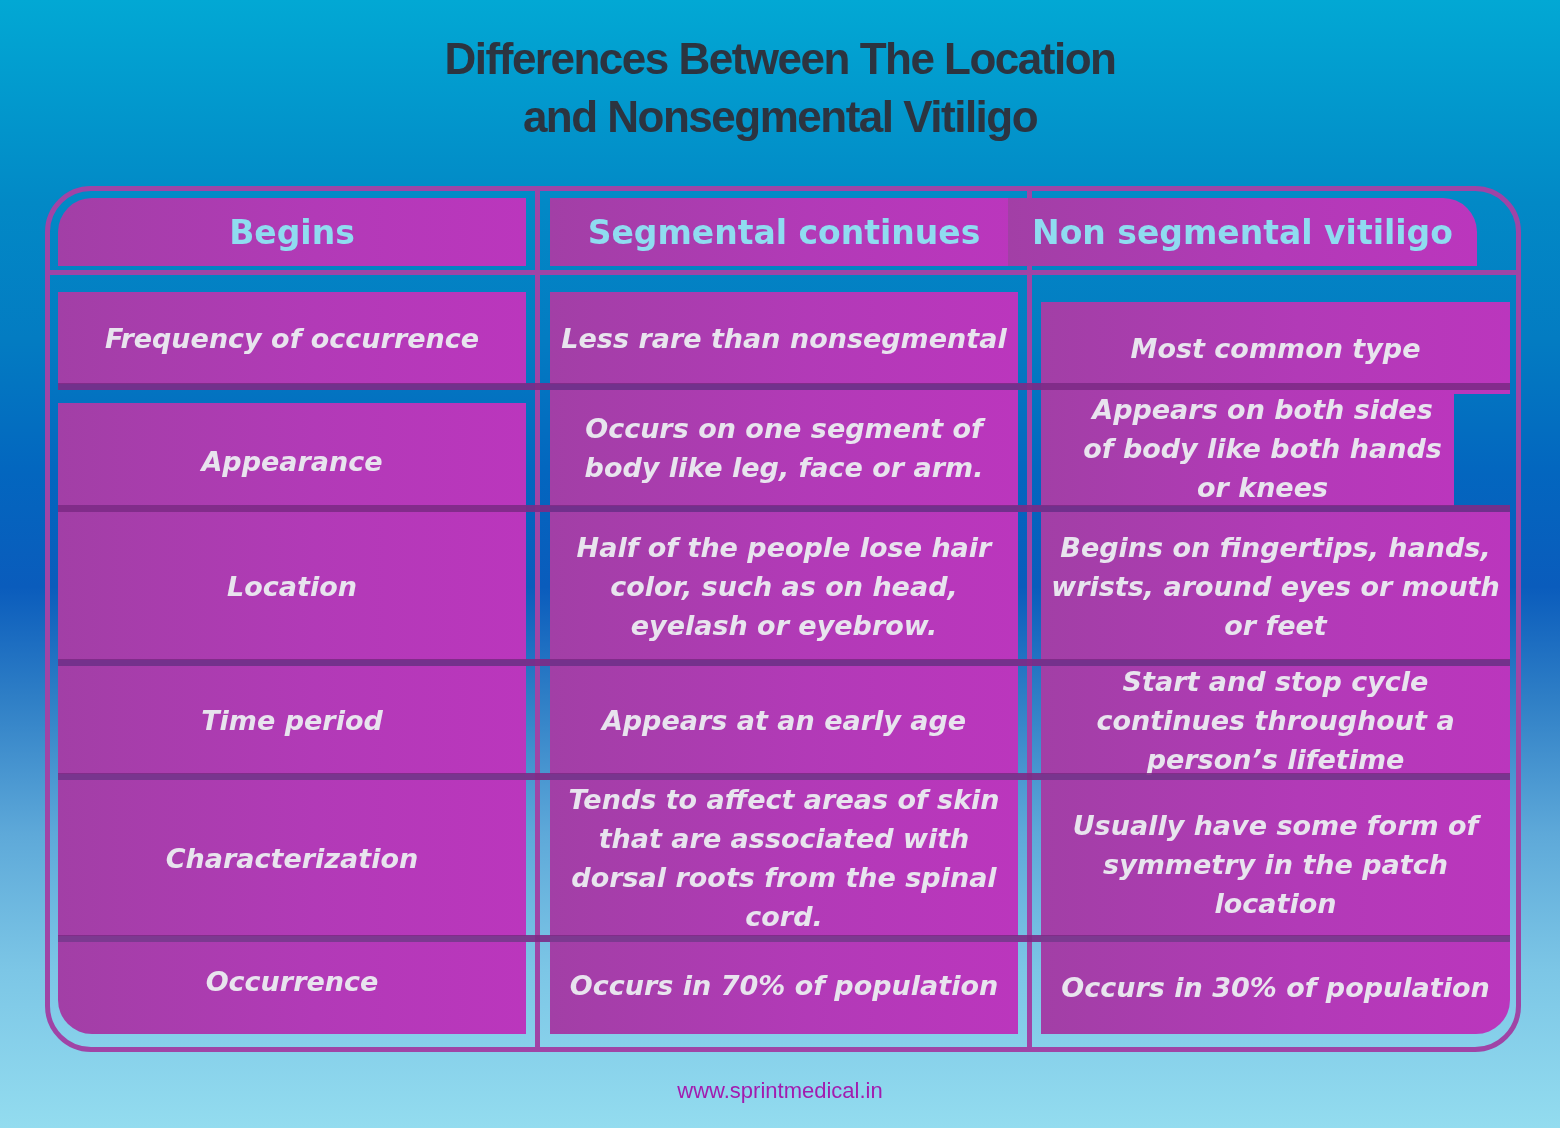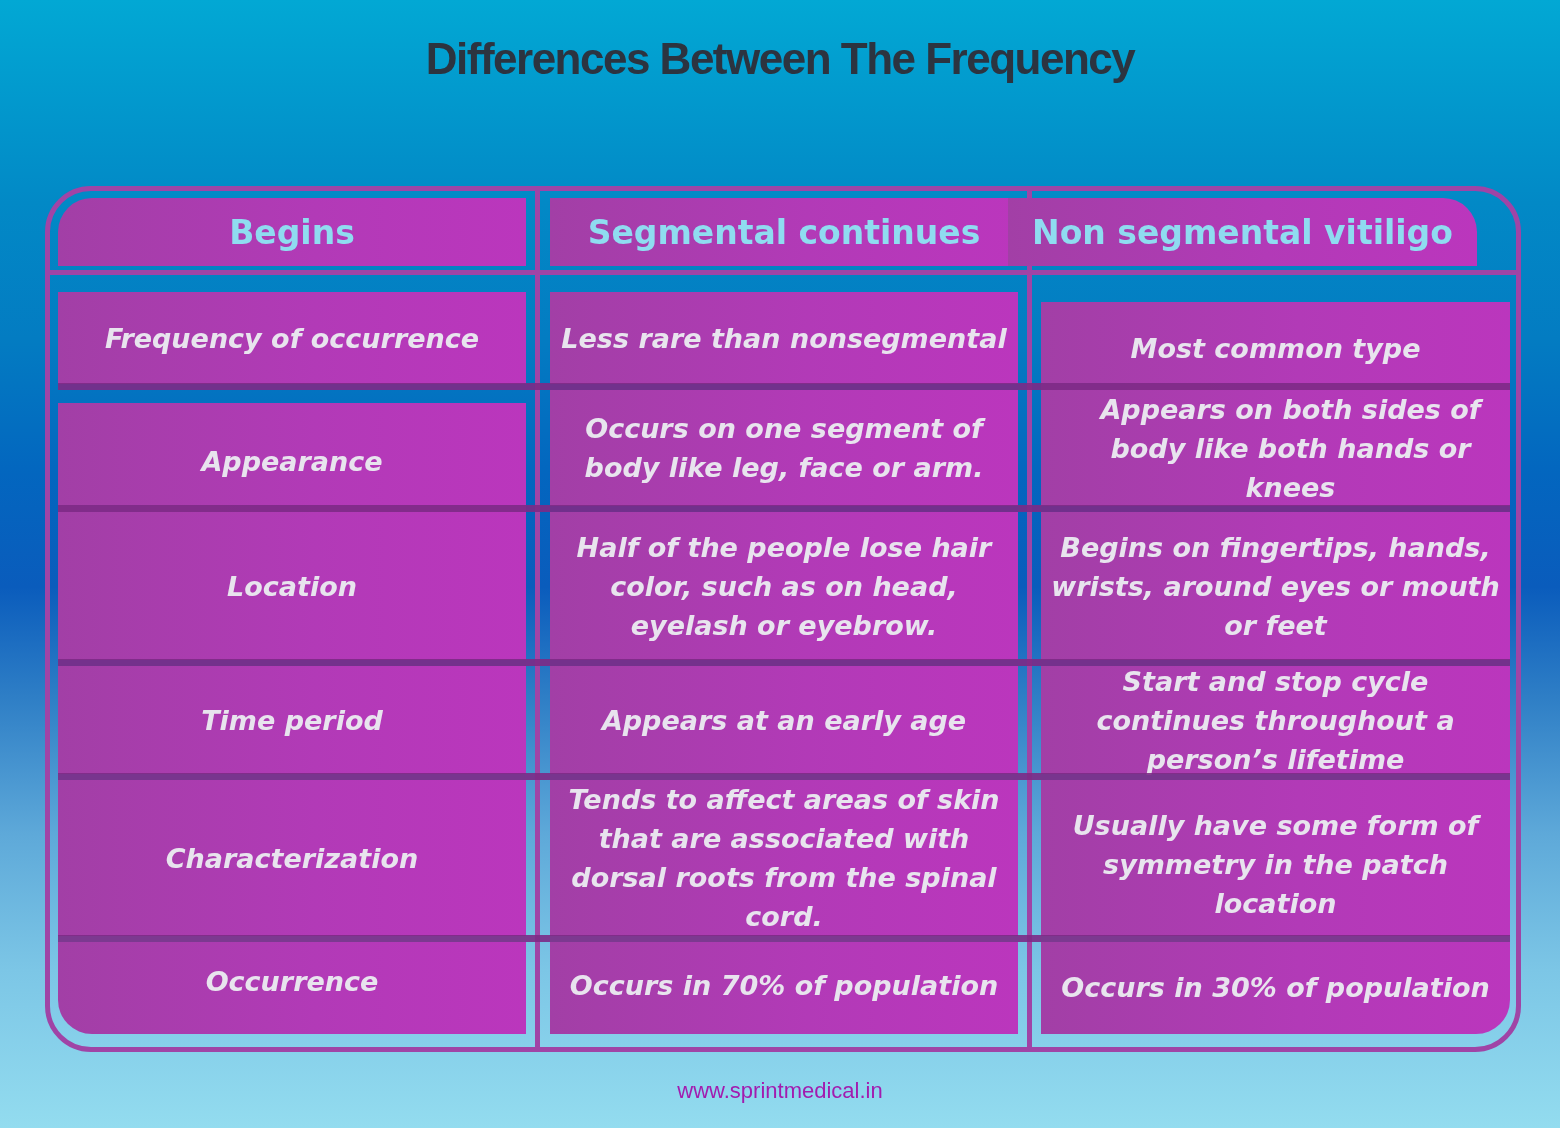--- a/index.html
+++ b/index.html
@@ -35,21 +35,22 @@
     }
     .footer {
       position: absolute; left: 0; top: 1078px; width: 1560px; text-align: center;
       color: #a21caf; font-size: 22px; font-family: "Liberation Sans", sans-serif;
     }
   </style>
 </head>
 <body>
 
 <div class="title">
-  <div>Differences Between The Frequency</div>
+  <div>Differences Between The Location</div>
+  <div>and Nonsegmental Vitiligo</div>
 </div>
 
 <div>
   <div class="frame"></div>
   <div class="vline" style="left:535px;"></div>
   <div class="vline" style="left:1027px;"></div>
   <div class="hline"></div>
 
   <div class="cell head" style="left:58px;top:198px;width:468px;height:68px;border-top-left-radius:34px;">Begins</div>
   <div class="cell head" style="left:550px;top:198px;width:468px;height:68px;">Segmental continues</div>
@@ -63,21 +64,21 @@
   <div class="cell" style="left:58px;top:942px;width:468px;height:92px;border-bottom-left-radius:34px;align-items:flex-start;padding-top:20px;">Occurrence</div>
 
   <div class="cell" style="left:550px;top:292px;width:468px;height:92px;">Less rare than nonsegmental</div>
   <div class="cell" style="left:550px;top:390px;width:468px;height:116px;">Occurs on one segment of body like leg, face or arm.</div>
   <div class="cell" style="left:550px;top:512px;width:468px;height:148px;">Half of the people lose hair color, such as on head, eyelash or eyebrow.</div>
   <div class="cell" style="left:550px;top:666px;width:468px;height:108px;">Appears at an early age</div>
   <div class="cell" style="left:550px;top:780px;width:468px;height:156px;">Tends to affect areas of skin that are associated with dorsal roots from the spinal cord.</div>
   <div class="cell" style="left:550px;top:942px;width:468px;height:92px;align-items:flex-start;padding-top:24px;">Occurs in 70% of population</div>
 
   <div class="cell" style="left:1041px;top:292px;width:469px;height:92px;margin-top:10px;">Most common type</div>
-  <div class="cell" style="left:1041px;top:390px;width:469px;height:116px;padding-left:40px;">Appears on both sides of body like both hands or knees</div>
+  <div class="cell" style="left:1041px;top:390px;width:413px;height:116px;padding-left:40px;">Appears on both sides of body like both hands or knees</div>
   <div class="cell" style="left:1041px;top:512px;width:469px;height:148px;">Begins on fingertips, hands, wrists, around eyes or mouth or feet</div>
   <div class="cell" style="left:1041px;top:666px;width:469px;height:108px;">Start and stop cycle continues throughout a person’s lifetime</div>
   <div class="cell" style="left:1041px;top:780px;width:469px;height:156px;align-items:flex-start;padding-top:26px;">Usually have some form of symmetry in the patch location</div>
   <div class="cell" style="left:1041px;top:942px;width:469px;height:92px;border-bottom-right-radius:34px;align-items:flex-start;padding-top:26px;">Occurs in 30% of population</div>
 
   <div class="rowsep" style="left:58px;top:383px;width:1452px;"></div>
   <div class="rowsep" style="left:58px;top:505px;width:1452px;"></div>
   <div class="rowsep" style="left:58px;top:659px;width:1452px;"></div>
   <div class="rowsep" style="left:58px;top:773px;width:1452px;"></div>
   <div class="rowsep" style="left:58px;top:935px;width:1452px;"></div>

